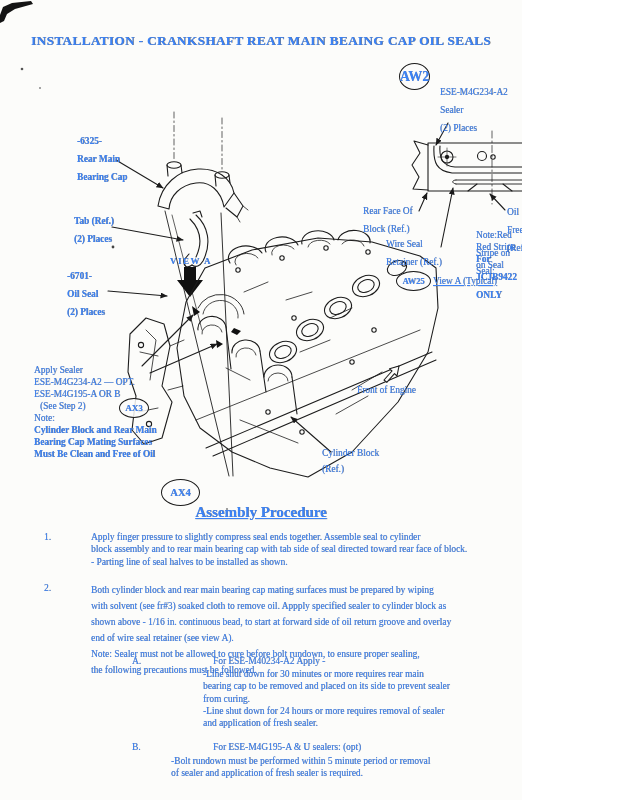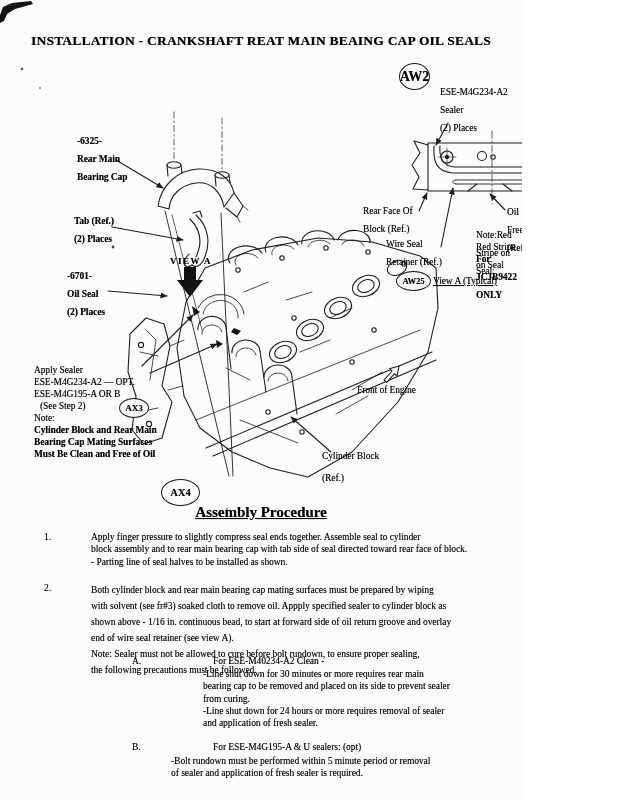--- a/index.html
+++ b/index.html
@@ -2,21 +2,21 @@
 <html><head>
 <meta charset="utf-8">
 <style>
   html,body{margin:0;padding:0;}
   #page{
     position:relative;
     width:522px;height:800px;
     background:#fcfcfa;
     overflow:hidden;
     font-family:"Liberation Serif", serif;
-    color:#000000;
+    color:#3b82f6;
   }
   #linework{position:absolute;left:0;top:0;z-index:1;}
   .lbl{
     position:absolute;z-index:2;
     font-size:9.3px;line-height:18px;
     white-space:pre-line;
     text-shadow:0.35px 0.2px 0 rgba(25,25,25,.55);
   }
   .b{font-weight:bold;}
   .title{
@@ -201,21 +201,21 @@
     <div class="lbl" style="left:34px;top:385px;">ESE-M4G195-A OR B</div>
     <div class="lbl" style="left:34px;top:397px;padding-left:6px;">(See Step 2)</div>
     <div class="lbl" style="left:34px;top:409px;">Note:</div>
     <div class="lbl b" style="left:34px;top:421px;">Cylinder Block and Rear Main</div>
     <div class="lbl b" style="left:34px;top:433px;">Bearing Cap Mating Surfaces</div>
     <div class="lbl b" style="left:34px;top:445px;">Must Be Clean and Free of Oil</div>
   </div>
   <div class="callout" style="left:119px;top:398px;width:28px;height:18px;font-size:9px;">AX3</div>
 
   <div class="lbl" style="left:357px;top:381px;">Front of Engine</div>
-  <div class="lbl" style="left:322px;top:445px;line-height:22px;">Cylinder Block
+  <div class="lbl" style="left:322px;top:445px;line-height:16px;">Cylinder Block
 (Ref.)</div>
   <div class="callout" style="left:161px;top:479px;width:37px;height:25px;font-size:10.5px;">AX4</div>
 
   <div class="heading">Assembly Procedure</div>
 
   <div>
     <div class="body" style="left:44px;top:531px;">1.</div>
     <div class="body" style="left:91px;top:531px;width:470px;">Apply finger pressure to slightly compress seal ends together.  Assemble seal to cylinder
 block assembly and to rear main bearing cap with tab side of seal directed toward rear face of block.
 -  Parting line of seal halves to be installed as shown.</div>
@@ -227,21 +227,21 @@
 with solvent (see fr#3) soaked cloth to remove oil.  Appply specified sealer to cylinder block as
 shown above - 1/16 in.  continuous bead, to start at forward side of oil return groove and overlay
 end of wire seal retainer (see view A).
 Note:  Sealer must not be allowed to cure before bolt rundown, to ensure proper sealing,
 the following precautions must be followed.</div>
   </div>
   <div class="callout" style="left:578px;top:586px;width:28px;height:22px;font-size:10px;">AYZ</div>
 
   <div>
     <div class="body" style="left:132px;top:655px;">A.</div>
-    <div class="body" style="left:213px;top:655px;">For ESE-M40234-A2 Clean -</div>
+    <div class="body" style="left:213px;top:655px;">For ESE-M40234-A2 Apply -</div>
     <div class="body" style="left:171px;top:668px;width:320px;margin-left:32px;">-Line shut down for 30 minutes or more requires rear main
 bearing cap to be removed and placed on its side to prevent sealer
 from curing.
 -Line shut down for 24 hours or more requires removal of sealer
 and application of fresh sealer.</div>
   </div>
 
   <div>
     <div class="body" style="left:132px;top:741px;">B.</div>
     <div class="body" style="left:213px;top:741px;">For ESE-M4G195-A &amp; U sealers:  (opt)</div>

